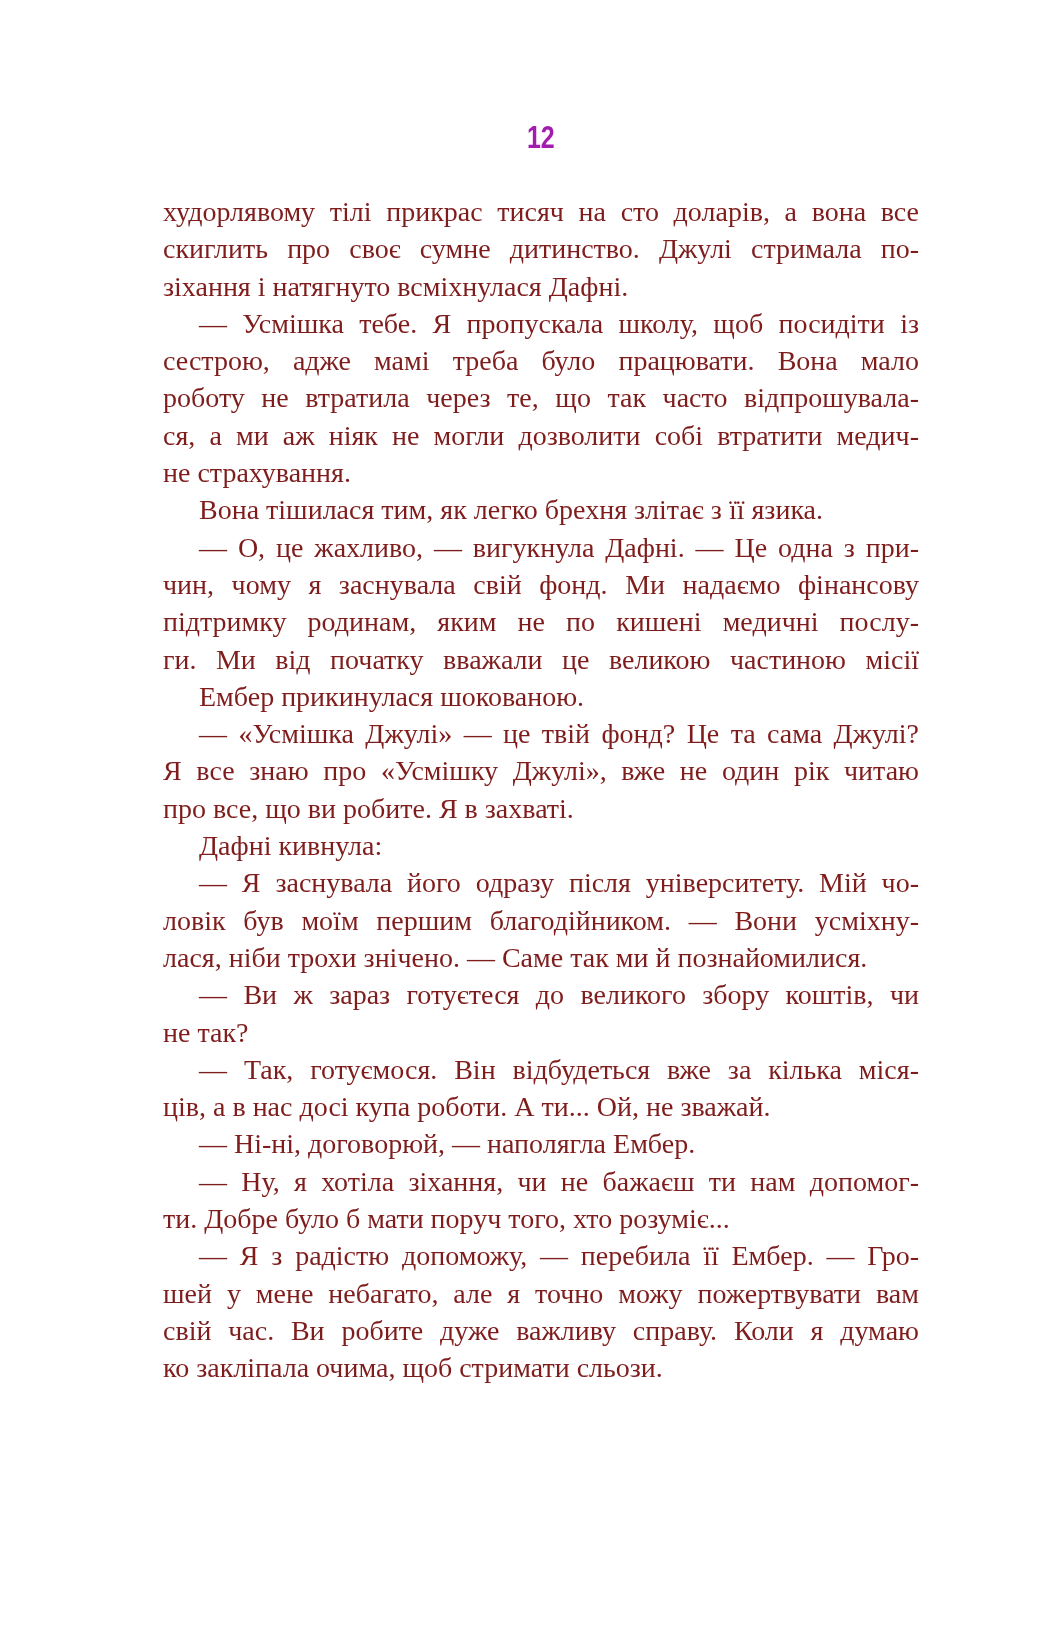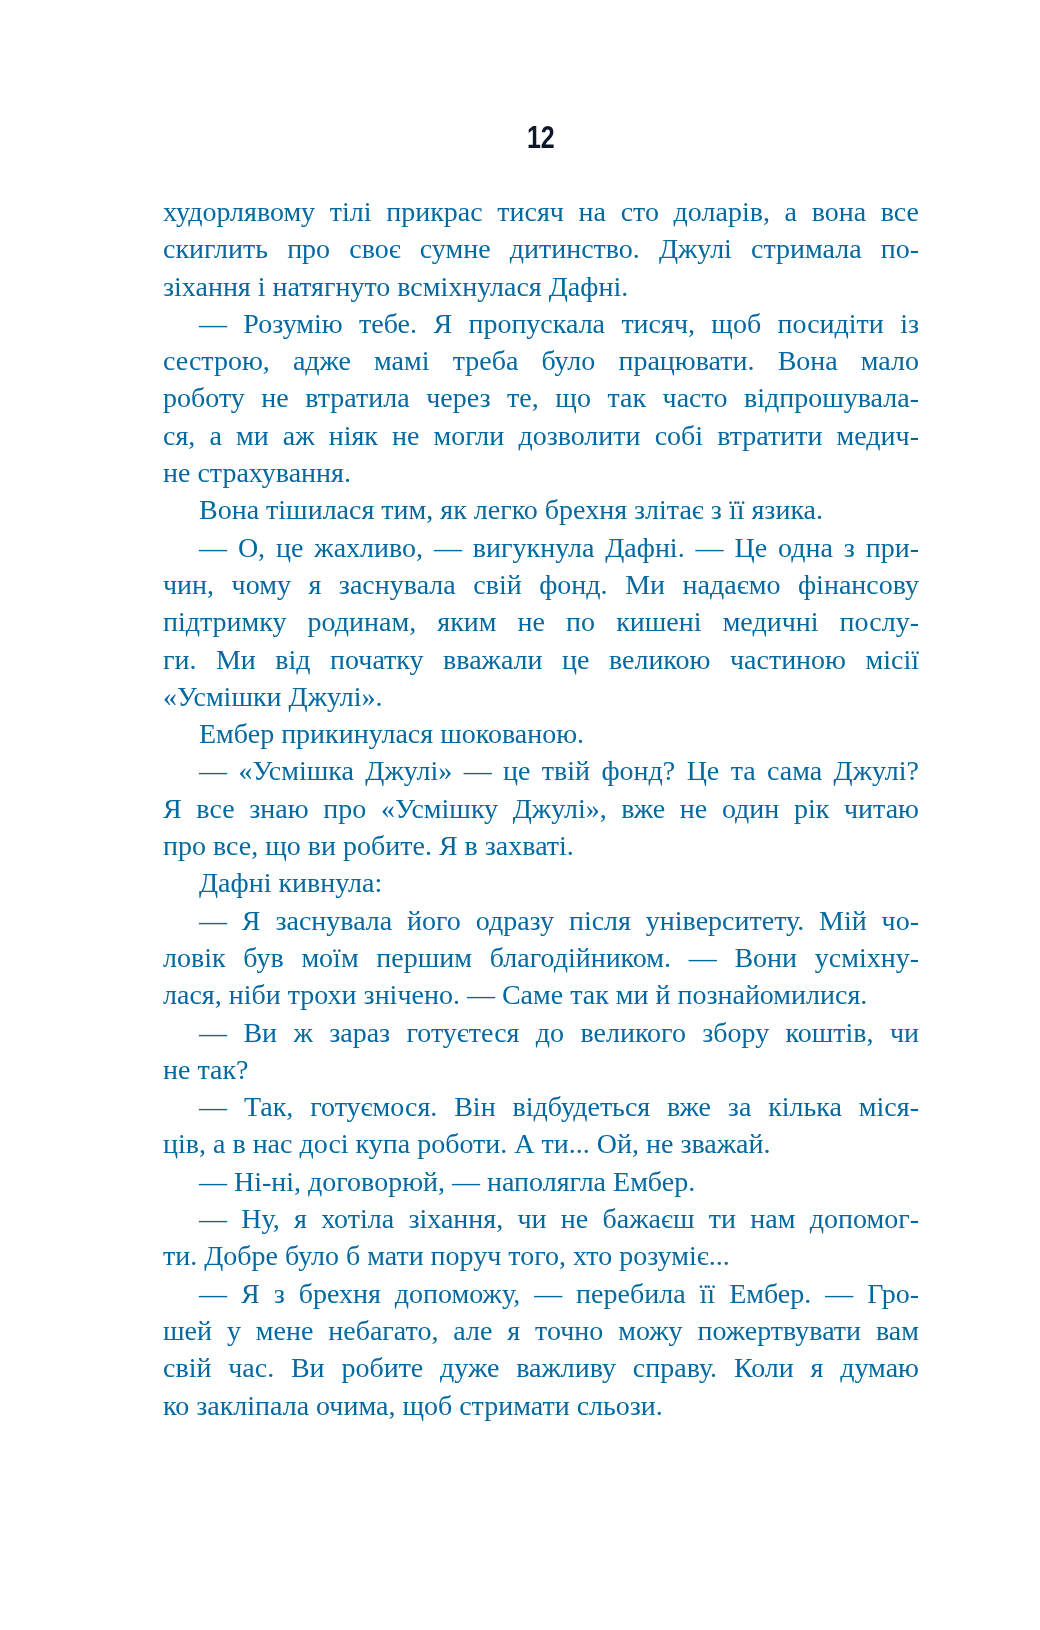--- a/index.html
+++ b/index.html
@@ -17,40 +17,40 @@
   .page {
     position: absolute;
     inset: 0;
   }
   .page-number {
     position: absolute;
     top: 121px;
     left: 163px;
     width: 756px;
     text-align: center;
-    color: #0f172a;
+    color: #a21caf;
   }
   .pn-digits {
     display: inline-block;
     font-family: "Liberation Sans", sans-serif;
     font-weight: 700;
     font-size: 32px;
     line-height: 32px;
     transform: scaleX(0.78);
     transform-origin: center;
     letter-spacing: 0px;
   }
   .text-block {
     position: absolute;
     left: 163px;
     top: 193px;
     width: 756px;
     font-size: 28px;
     line-height: 37.3px;
-    color: #0369a1;
+    color: #7f1d1d;
   }
   .para {
     margin: 0;
   }
   .line {
     text-align: justify;
     text-align-last: justify;
     height: 37.3px;
     overflow: hidden;
   }
@@ -70,35 +70,34 @@
   <div class="page-number">
     <span class="pn-digits">12</span>
   </div>
   <div class="text-block">
       <div class="para">
         <div class="line"><span>худорлявому тілі прикрас тисяч на сто доларів, а вона все</span></div>
         <div class="line"><span>скиглить про своє сумне дитинство. Джулі стримала по-</span></div>
         <div class="line last"><span>зіхання і натягнуто всміхнулася Дафні.</span></div>
       </div>
       <div class="para indent">
-        <div class="line"><span>— Розумію тебе. Я пропускала тисяч, щоб посидіти із</span></div>
+        <div class="line"><span>— Усмішка тебе. Я пропускала школу, щоб посидіти із</span></div>
         <div class="line"><span>сестрою, адже мамі треба було працювати. Вона мало</span></div>
         <div class="line"><span>роботу не втратила через те, що так часто відпрошувала-</span></div>
         <div class="line"><span>ся, а ми аж ніяк не могли дозволити собі втратити медич-</span></div>
         <div class="line last"><span>не страхування.</span></div>
       </div>
       <div class="para indent">
         <div class="line last"><span>Вона тішилася тим, як легко брехня злітає з її язика.</span></div>
       </div>
       <div class="para indent">
         <div class="line"><span>— О, це жахливо, — вигукнула Дафні. — Це одна з при-</span></div>
         <div class="line"><span>чин, чому я заснувала свій фонд. Ми надаємо фінансову</span></div>
         <div class="line"><span>підтримку родинам, яким не по кишені медичні послу-</span></div>
         <div class="line"><span>ги. Ми від початку вважали це великою частиною місії</span></div>
-        <div class="line last"><span>«Усмішки Джулі».</span></div>
       </div>
       <div class="para indent">
         <div class="line last"><span>Ембер прикинулася шокованою.</span></div>
       </div>
       <div class="para indent">
         <div class="line"><span>— «Усмішка Джулі» — це </span><span class="italic">твій</span><span> фонд? Це та сама Джулі?</span></div>
         <div class="line"><span>Я все знаю про «Усмішку Джулі», вже не один рік читаю</span></div>
         <div class="line last"><span>про все, що ви робите. Я в захваті.</span></div>
       </div>
       <div class="para indent">
@@ -118,19 +117,19 @@
         <div class="line last"><span>ців, а в нас досі купа роботи. А ти... Ой, не зважай.</span></div>
       </div>
       <div class="para indent">
         <div class="line last"><span>— Ні-ні, договорюй, — наполягла Ембер.</span></div>
       </div>
       <div class="para indent">
         <div class="line"><span>— Ну, я хотіла зіхання, чи не бажаєш ти нам допомог-</span></div>
         <div class="line last"><span>ти. Добре було б мати поруч того, хто розуміє...</span></div>
       </div>
       <div class="para indent">
-        <div class="line"><span>— Я з брехня допоможу, — перебила її Ембер. — Гро-</span></div>
+        <div class="line"><span>— Я з радістю допоможу, — перебила її Ембер. — Гро-</span></div>
         <div class="line"><span>шей у мене небагато, але я точно можу пожертвувати вам</span></div>
         <div class="line"><span>свій час. Ви робите дуже важливу справу. Коли я думаю</span></div>
         <div class="line last"><span>ко закліпала очима, щоб стримати сльози.</span></div>
       </div>
     </div>
 </div>
 
 </body></html>

